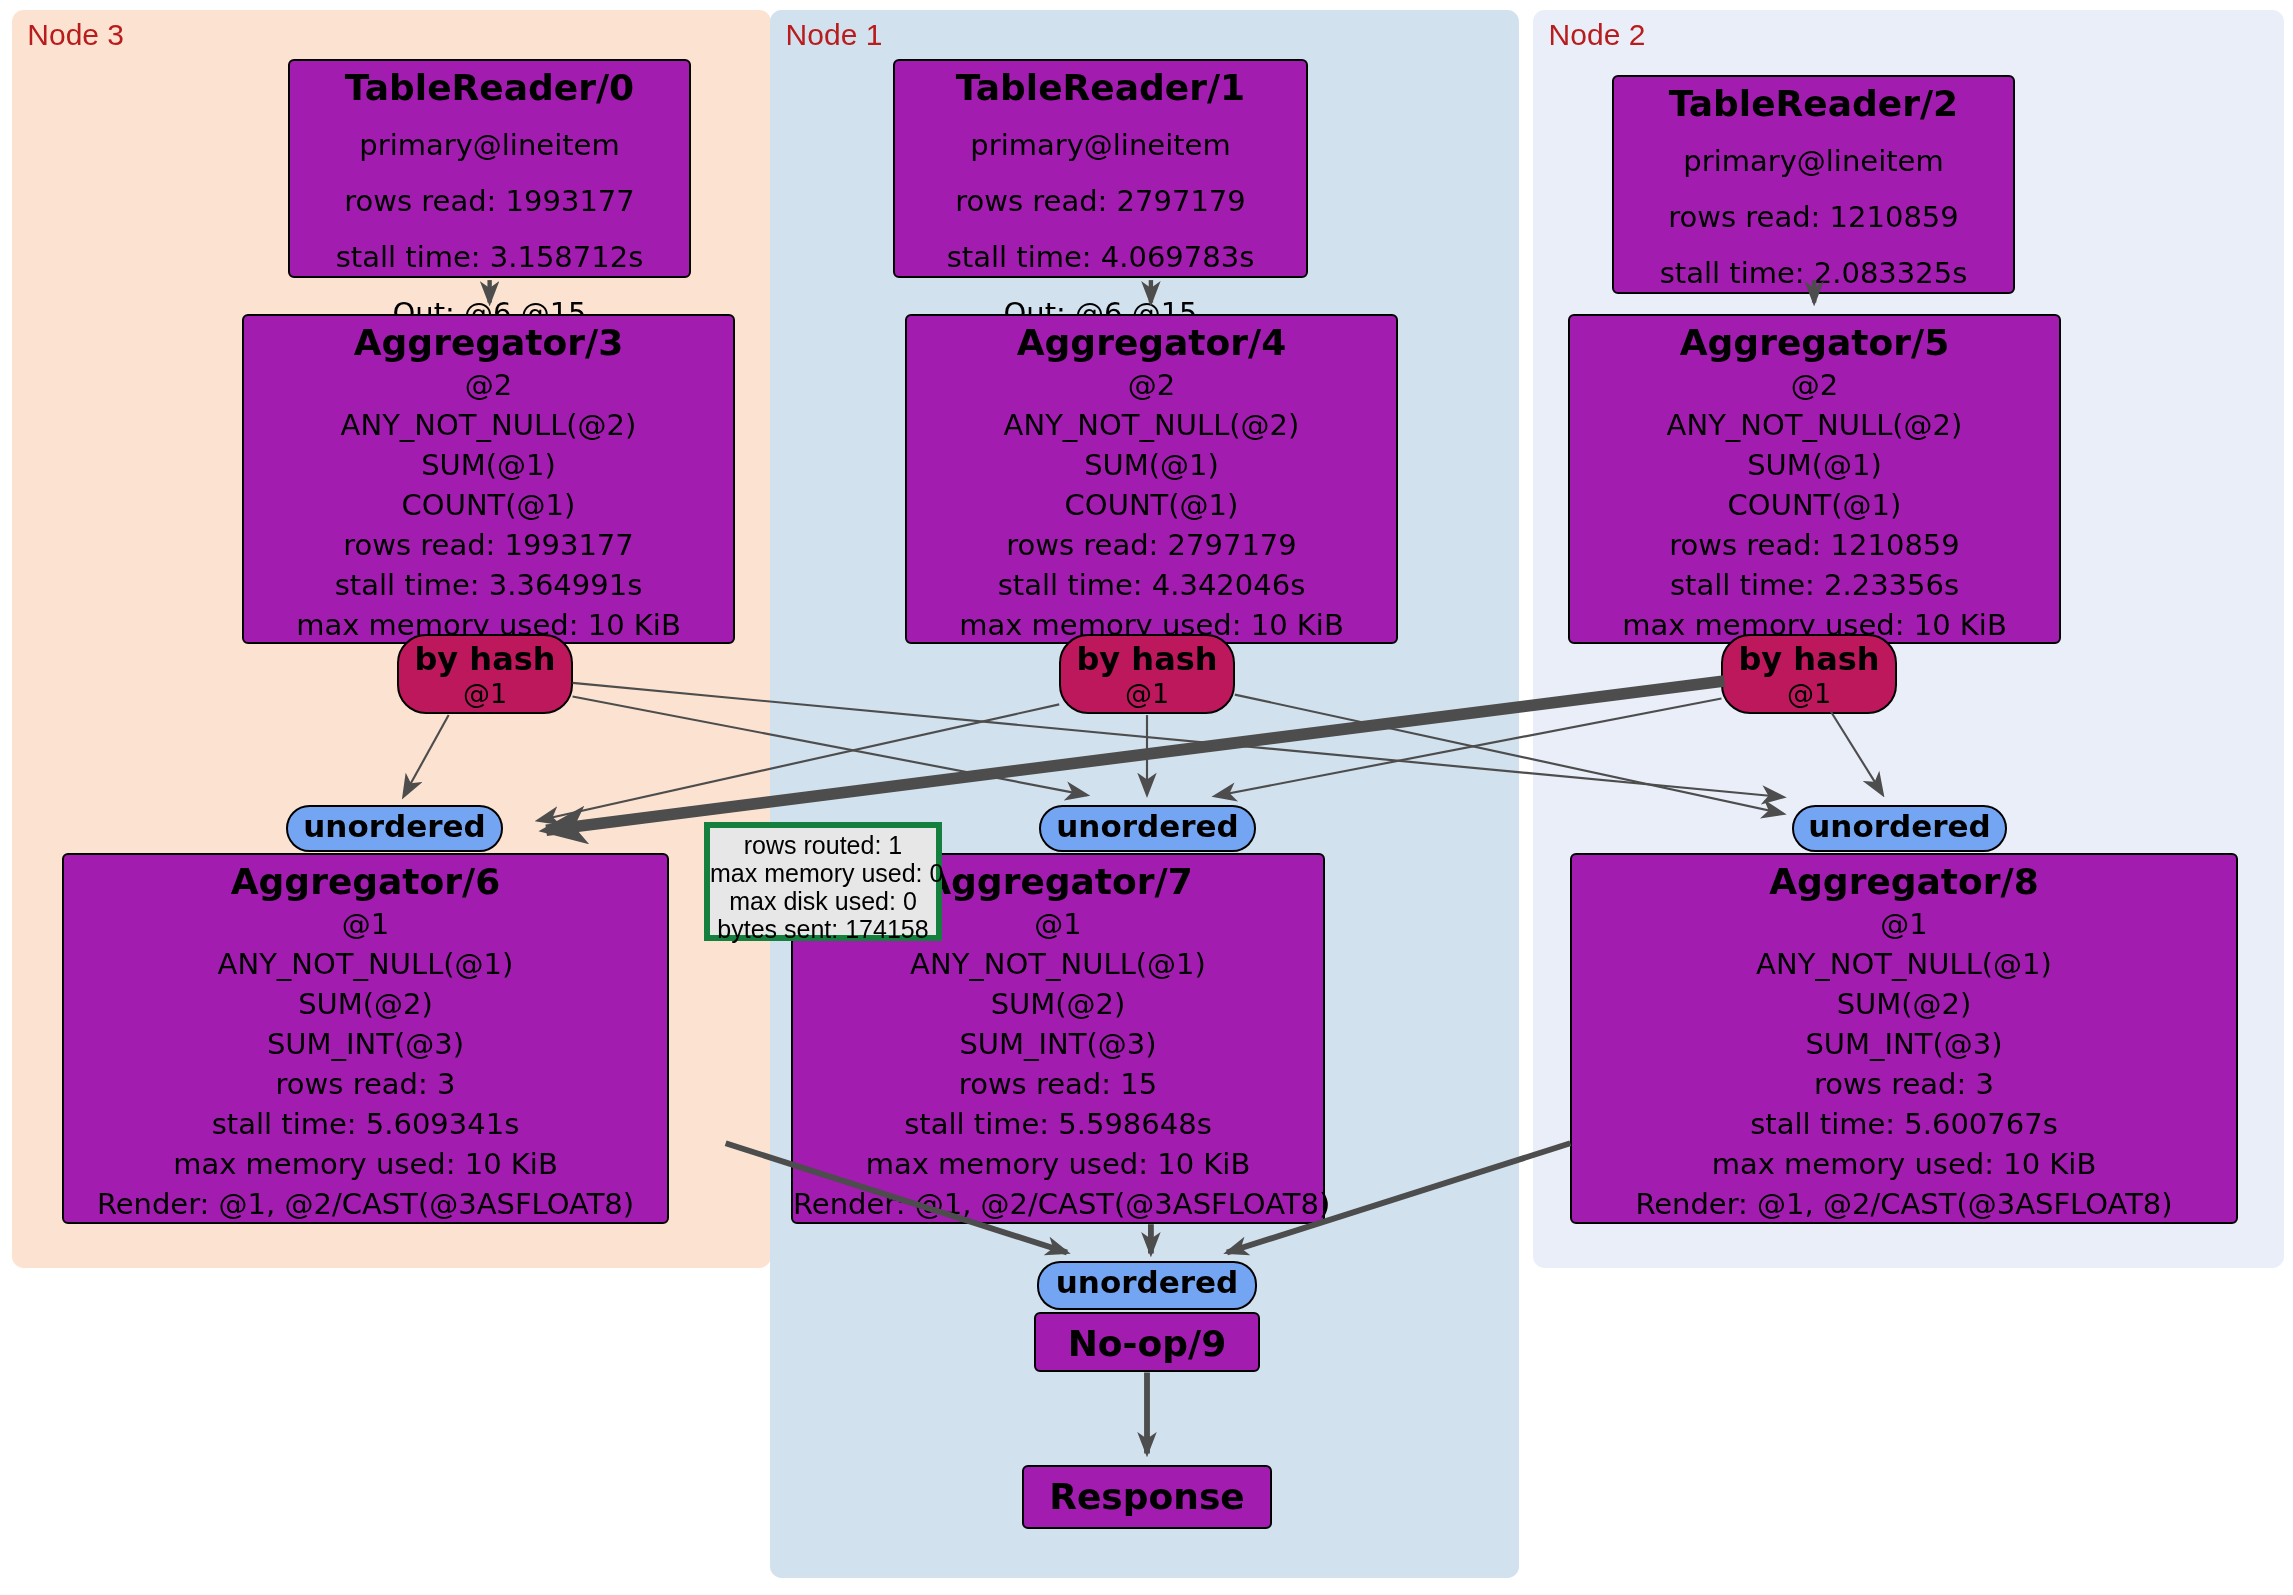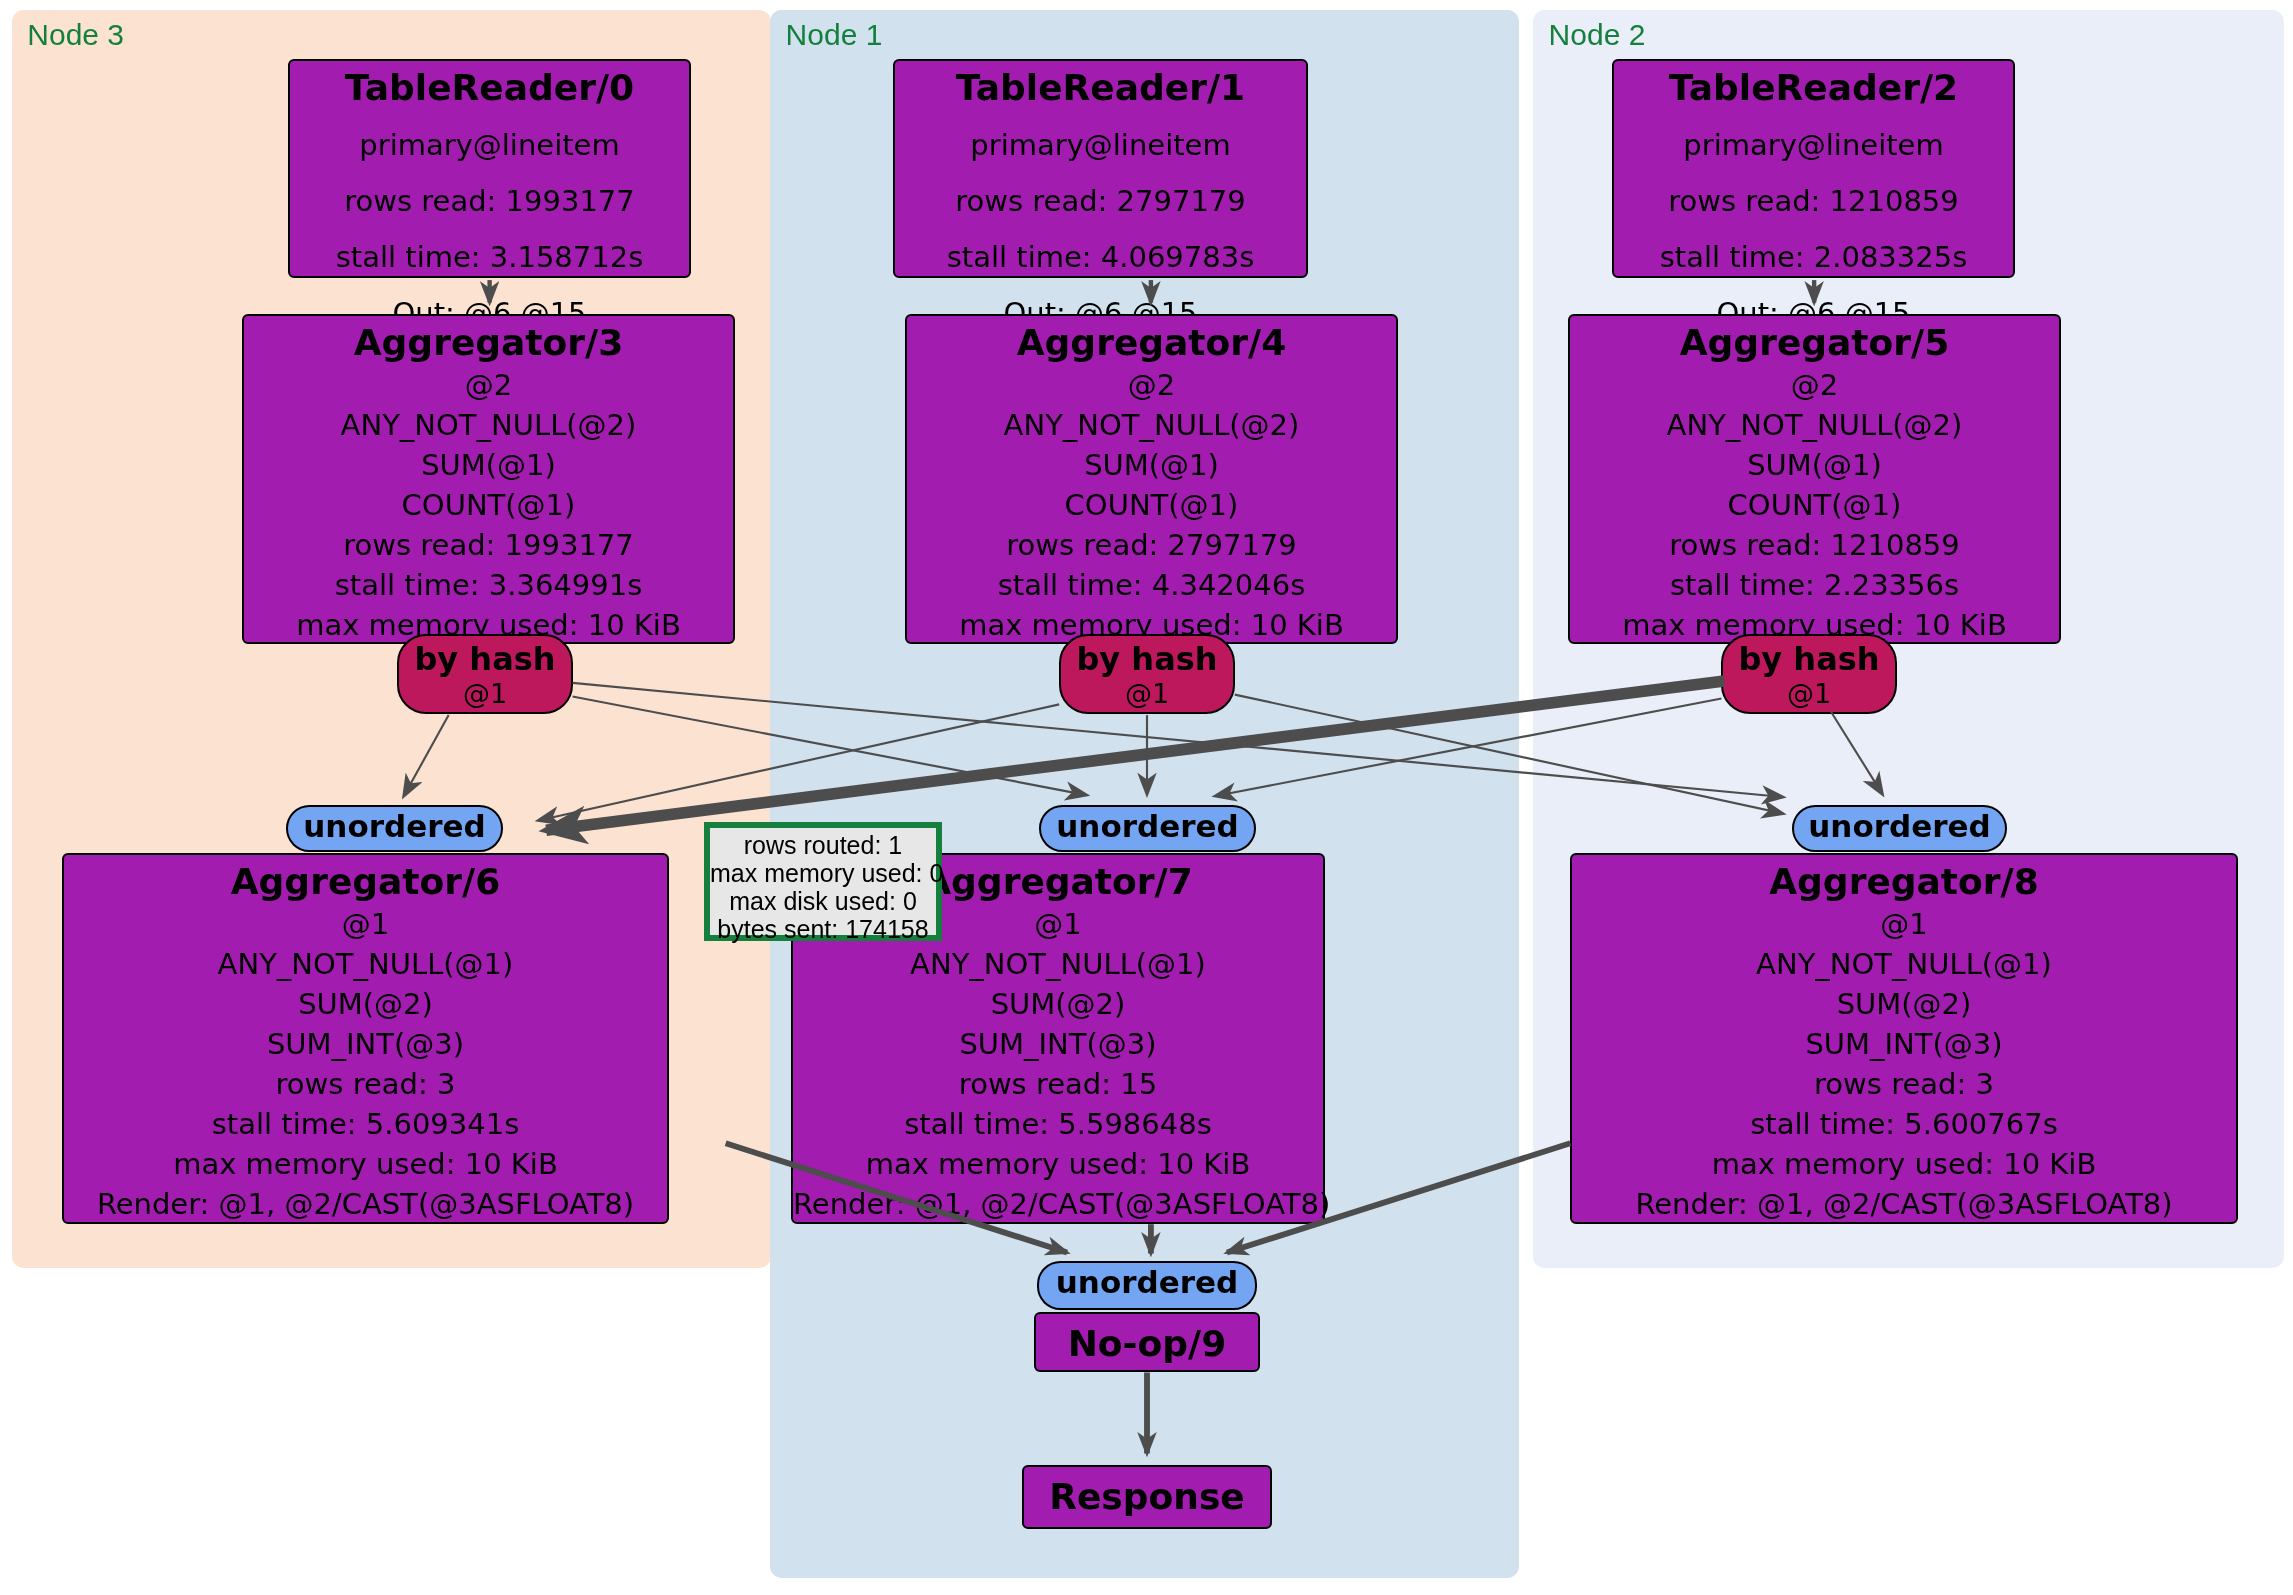--- a/index.html
+++ b/index.html
@@ -1,20 +1,20 @@
 <!DOCTYPE html>
 <html><head>
 <meta charset="utf-8">
 <style>
   html,body{margin:0;padding:0;background:#ffffff;}
   #stage{position:relative;width:2294px;height:1596px;background:#ffffff;overflow:hidden;
          font-family:"DejaVu Sans",sans-serif;color:#000;}
   .panel{position:absolute;border-radius:11.7px;}
   .panel-label{position:absolute;left:15.6px;top:7.8px;font-family:"Liberation Sans",sans-serif;
-               font-size:30px;color:#15803d;}
+               font-size:30px;color:#b91c1c;}
   .box{position:absolute;background:#a21caf;border:2.9px solid #000;border-radius:6px;
        text-align:center;z-index:2;box-sizing:border-box;}
   .btitle{font-weight:bold;font-size:36px;line-height:45px;padding-top:3.9px;}
   .blines div{font-size:29px;line-height:40px;white-space:nowrap;}
   .tr .blines div{line-height:41px;margin-top:15px;}
   .single .btitle{line-height:51px;}
   .pill{position:absolute;border:2.9px solid #000;text-align:center;z-index:3;box-sizing:border-box;}
   .hash{background:#be185d;border-radius:29px;}
   .hash .ptitle{font-weight:bold;font-size:32px;line-height:39px;padding-top:3.9px;}
   .hash .psub{font-size:27px;line-height:29px;}
@@ -51,21 +51,21 @@
   </div>
   <div class="box tr" style="left:893px;top:59px;width:415px;height:219px">
     <div class="btitle">TableReader/1</div>
     <div class="blines">
         <div>primary@lineitem</div>
         <div>rows read: 2797179</div>
         <div>stall time: 4.069783s</div>
         <div>Out: @6,@15</div>
       </div>
   </div>
-  <div class="box tr" style="left:1612px;top:59px;width:403px;height:219px">
+  <div class="box tr" style="left:1612px;top:75px;width:403px;height:219px">
     <div class="btitle">TableReader/2</div>
     <div class="blines">
         <div>primary@lineitem</div>
         <div>rows read: 1210859</div>
         <div>stall time: 2.083325s</div>
         <div>Out: @6,@15</div>
       </div>
   </div>
 
   <div class="box" style="left:242px;top:314px;width:493px;height:330px">

